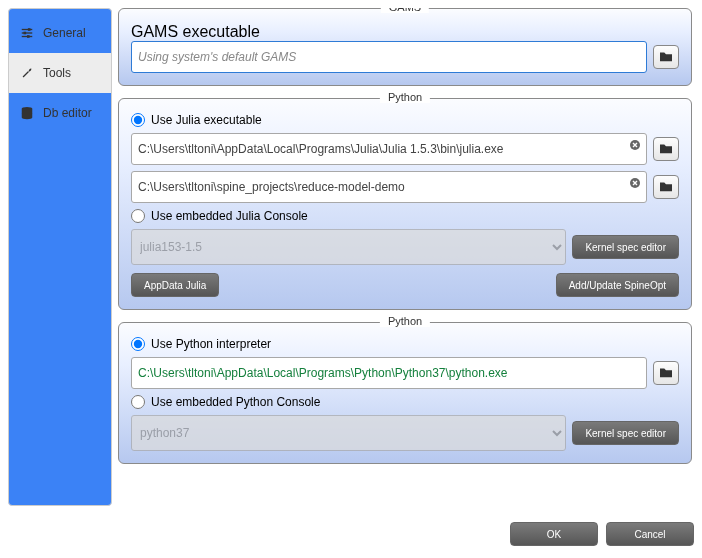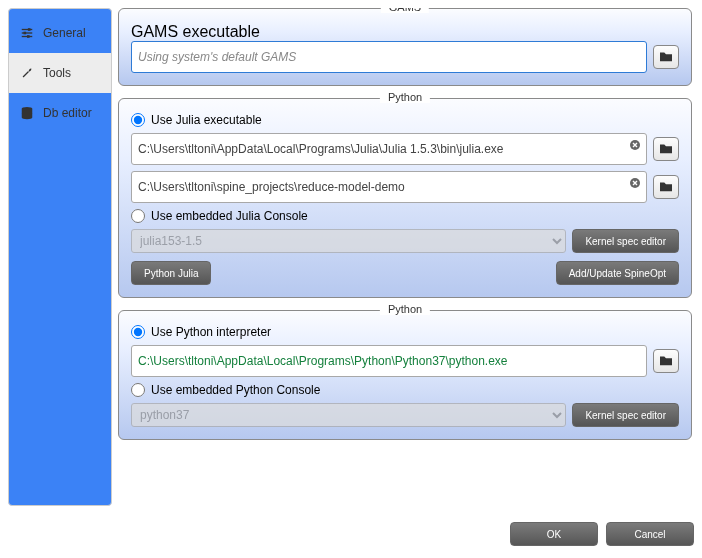--- a/index.html
+++ b/index.html
@@ -19,21 +19,21 @@
 .row:last-child { margin-bottom: 0; }
 input[type=text] { flex: 1; height: 32px; border: 1px solid #a8a8a8; border-radius: 3px; padding: 0 6px; background: #fff; color: #444; }
 input[type=text].ph::placeholder { color: #888; font-style: italic; }
 .clear-x { display:inline-flex; width:16px; height:16px; align-items:center; justify-content:center; cursor:pointer; }
 .input-wrap { position: relative; flex:1; display:flex; }
 .input-wrap input { flex:1; padding-right: 24px; }
 .input-wrap .clear-x { position:absolute; right:4px; top:4px; }
 
 .icon-btn { width: 26px; height: 24px; border: 1px solid #888; border-radius: 4px; background: linear-gradient(#fdfdfd,#e6e6e6); display: inline-flex; align-items: center; justify-content: center; cursor: pointer; }
 .btn { height: 24px; border: 1px solid #666; border-radius: 4px; background: linear-gradient(#7a7a7a,#555); color: #fff; padding: 0 12px; cursor: pointer; font-size: 10px; display:inline-flex; align-items:center; }
-select { flex:1; height: 24px; border: 1px solid #a8a8a8; border-radius: 3px; background: #dcdcdc; color:#666; padding: 0 4px; }
+select { flex:1; height: 36px; border: 1px solid #a8a8a8; border-radius: 3px; background: #dcdcdc; color:#666; padding: 0 4px; }
 select:disabled { color:#888; }
 
 .radio-row { display:flex; align-items:center; gap:6px; margin-bottom:6px; }
 .radio-row label { cursor:pointer; }
 input[type=radio]{ width:14px; height:14px; }
 
 .footer { display:flex; justify-content:flex-end; gap:8px; padding: 8px 8px 12px; }
 .footer .btn { min-width: 88px; justify-content:center; background: linear-gradient(#7b7b7b,#565656); }
 
 .spacer-row { display:flex; justify-content:space-between; margin-top:8px; }
@@ -138,21 +138,21 @@
         <label>Use embedded Julia Console</label>
       </div>
       <div class="row">
         <select disabled="">
           <option>julia153-1.5</option>
         </select>
         <button class="btn">Kernel spec editor</button>
       </div>
 
       <div class="spacer-row">
-        <button class="btn">Python Julia</button>
+        <button class="btn">AppData Julia</button>
         <button class="btn">Add/Update SpineOpt</button>
       </div>
     </div>
 
     <div class="group">
       <span class="group-label">Python</span>
 
       <div class="radio-row">
         <input type="radio" name="python" checked="" style="">
         <label>Use Python interpreter</label>

